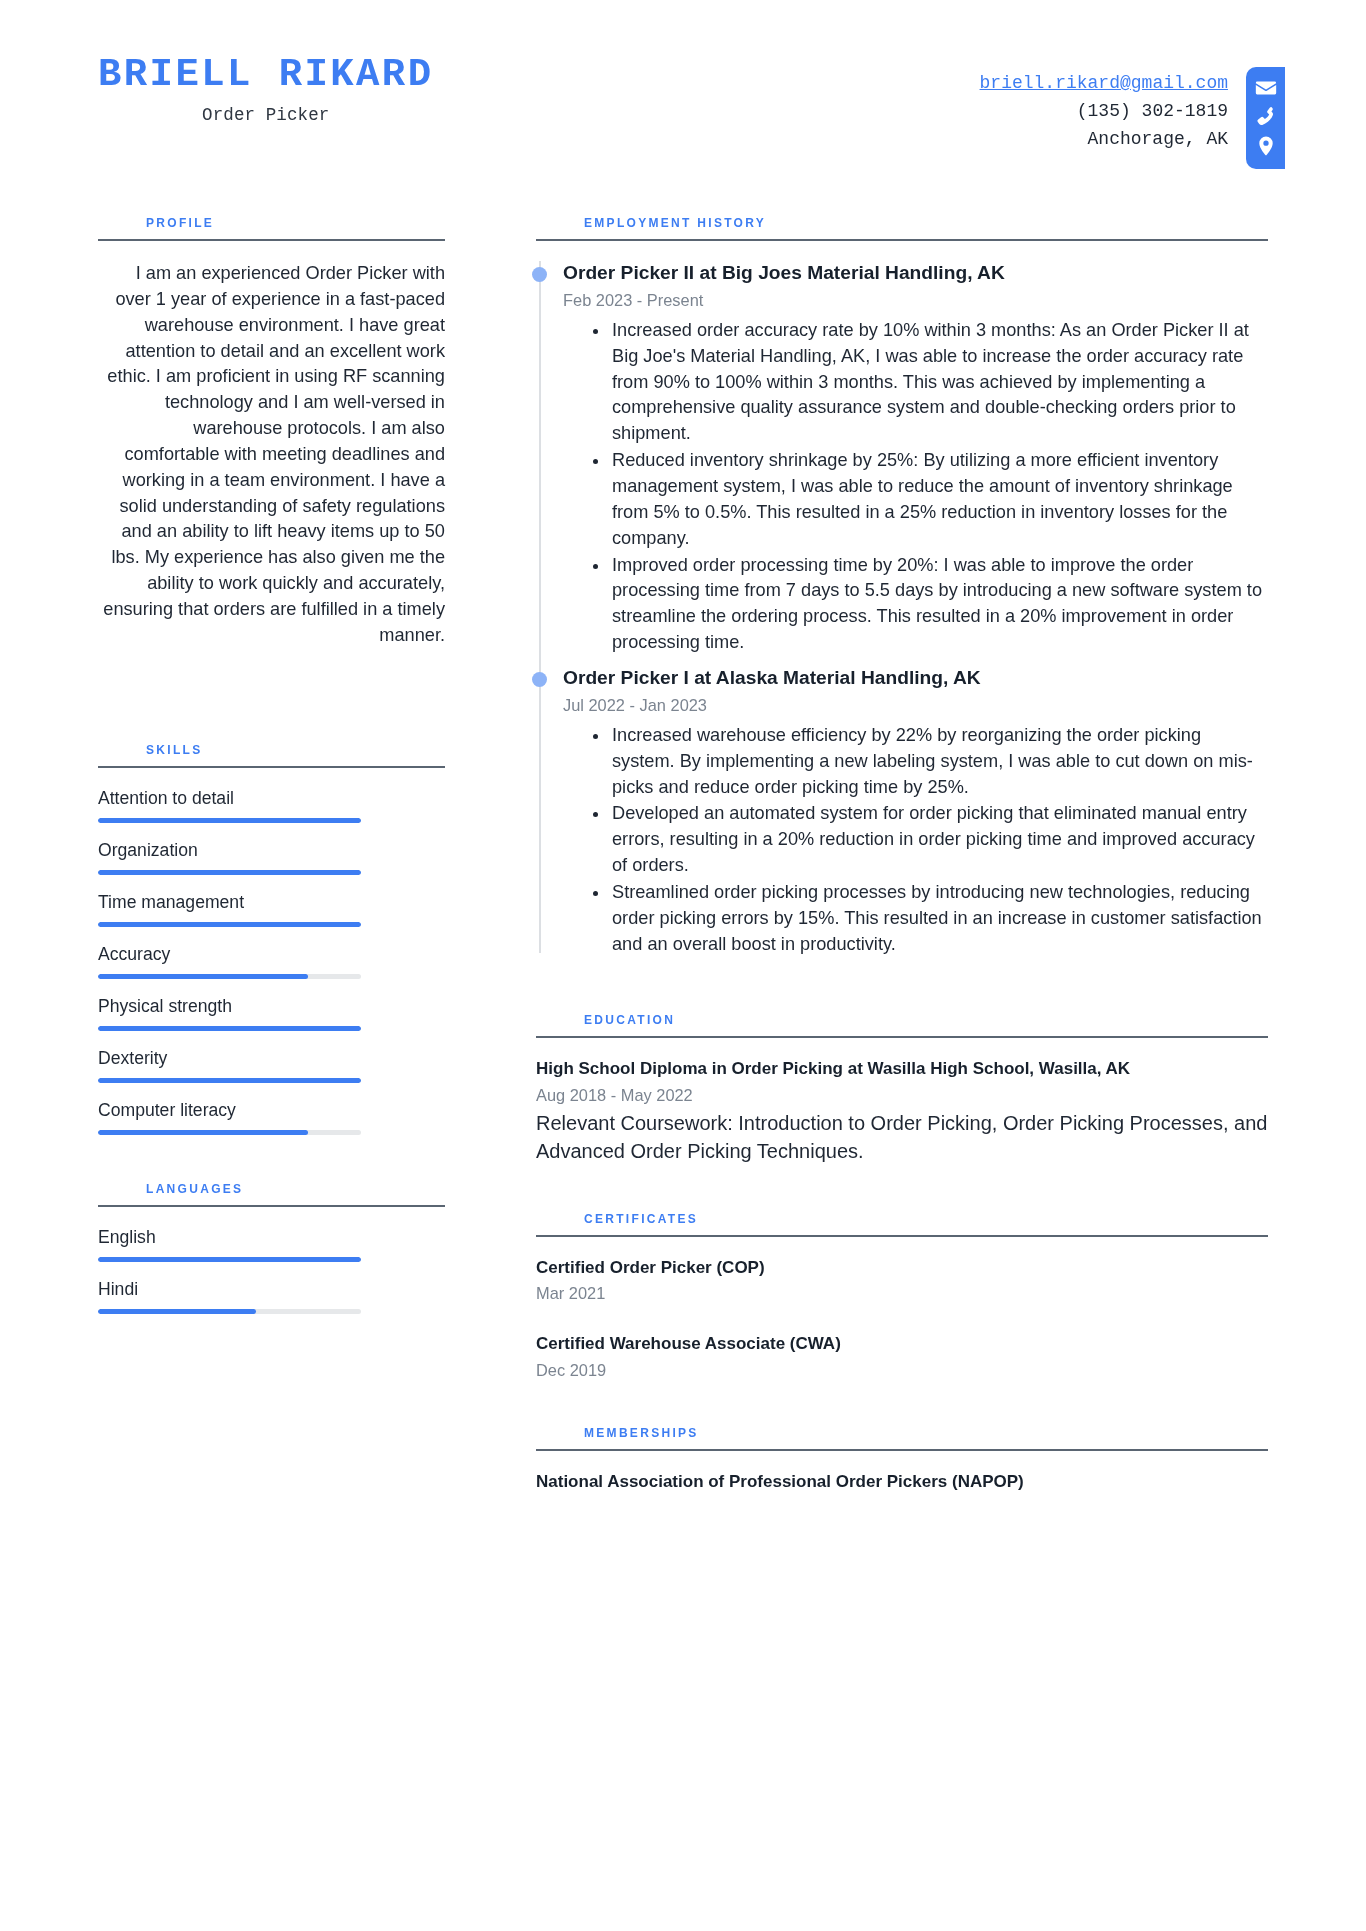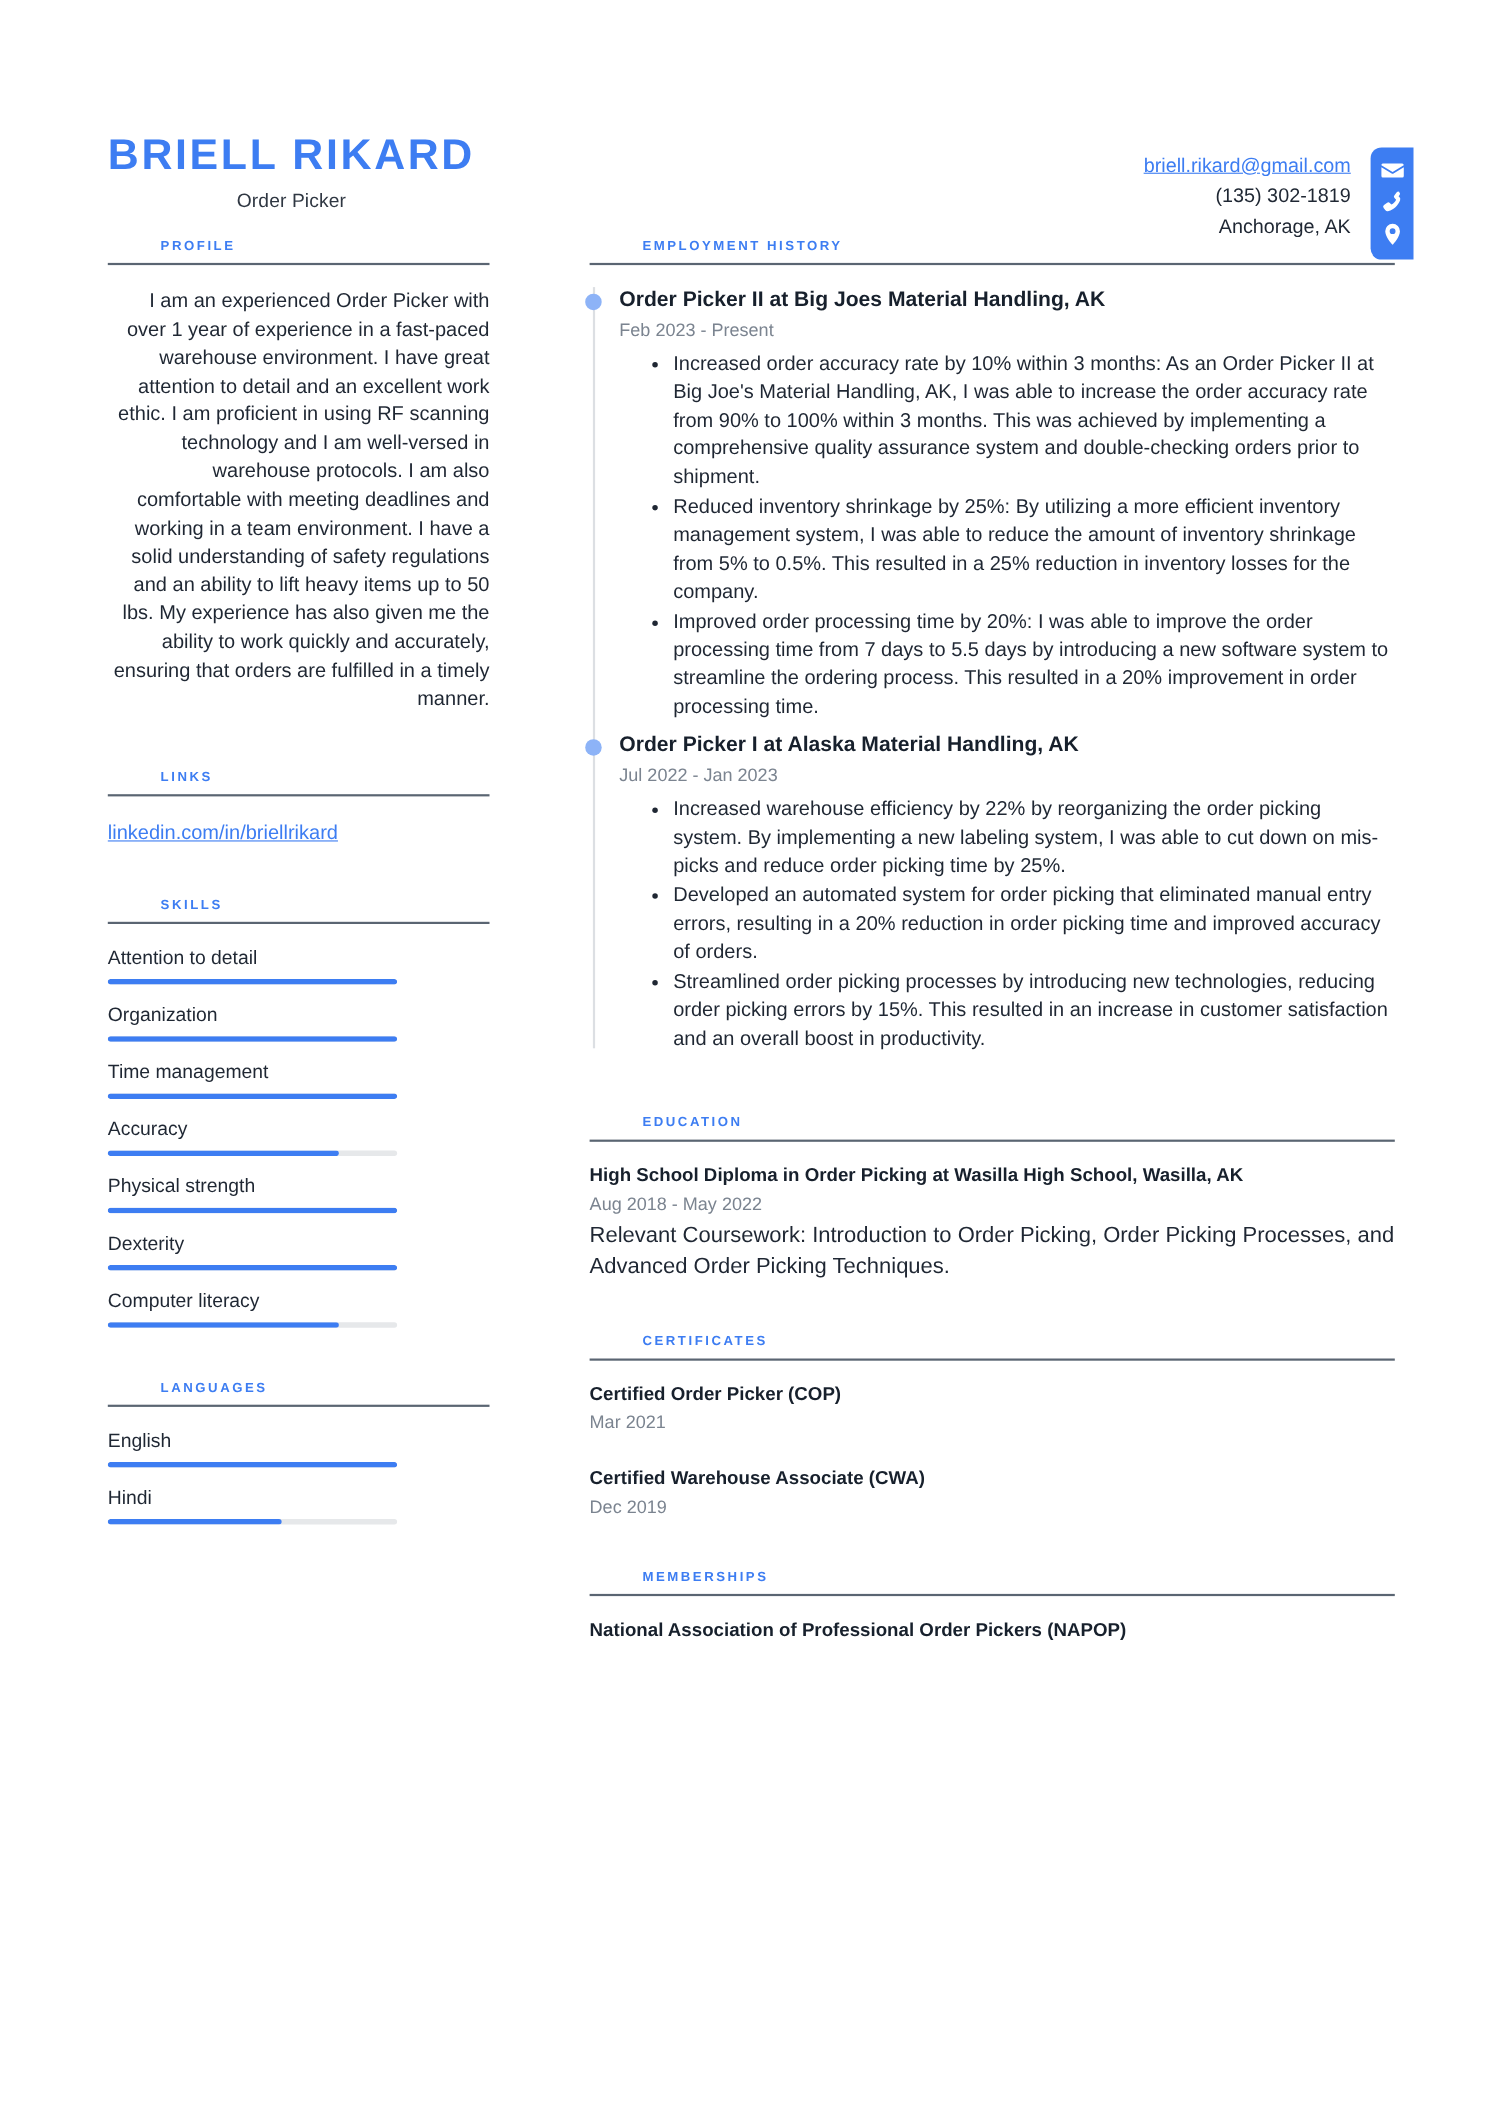--- a/index.html
+++ b/index.html
@@ -21,22 +21,23 @@
     width: 1366px;
     min-height: 1931px;
     position: relative;
     background: #ffffff;
     padding: 0;
   }
 
   
   .header {
     position: relative;
-    padding: 118px 0 0 0;
+    padding: 51px 0 0 0;
     height: 216px;
+    font-family: Liberation Mono, monospace;
   }
 
   .header-inner {
     display: flex;
     justify-content: space-between;
     align-items: flex-start;
     padding-left: 98px;
     padding-right: 0;
   }
 
@@ -287,29 +288,20 @@
     <div class="col-left">
 
       <div class="section">
         <div class="section-title">PROFILE</div>
         <div class="section-rule"></div>
         <div class="profile-text">I am an experienced Order Picker with over 1 year of experience in a fast-paced warehouse environment. I have great attention to detail and an excellent work ethic. I am proficient in using RF scanning technology and I am well-versed in warehouse protocols. I am also comfortable with meeting deadlines and working in a team environment. I have a solid understanding of safety regulations and an ability to lift heavy items up to 50 lbs. My experience has also given me the ability to work quickly and accurately, ensuring that orders are fulfilled in a timely manner.</div>
       </div>
 
       <div class="spacer-48"></div>
 
-      <div class="section">
-        <div class="section-title">LINKS</div>
-        <div class="section-rule"></div>
-        <div class="links-list">
-          <div>
-            <a href="#">linkedin.com/in/briellrikard</a>
-          </div>
-        </div>
-      </div>
 
       <div class="spacer-40"></div>
 
       <div class="section">
         <div class="section-title">SKILLS</div>
         <div class="section-rule"></div>
         <div>
 
           <div class="bar-item">
             <div class="bar-label">Attention to detail</div>

